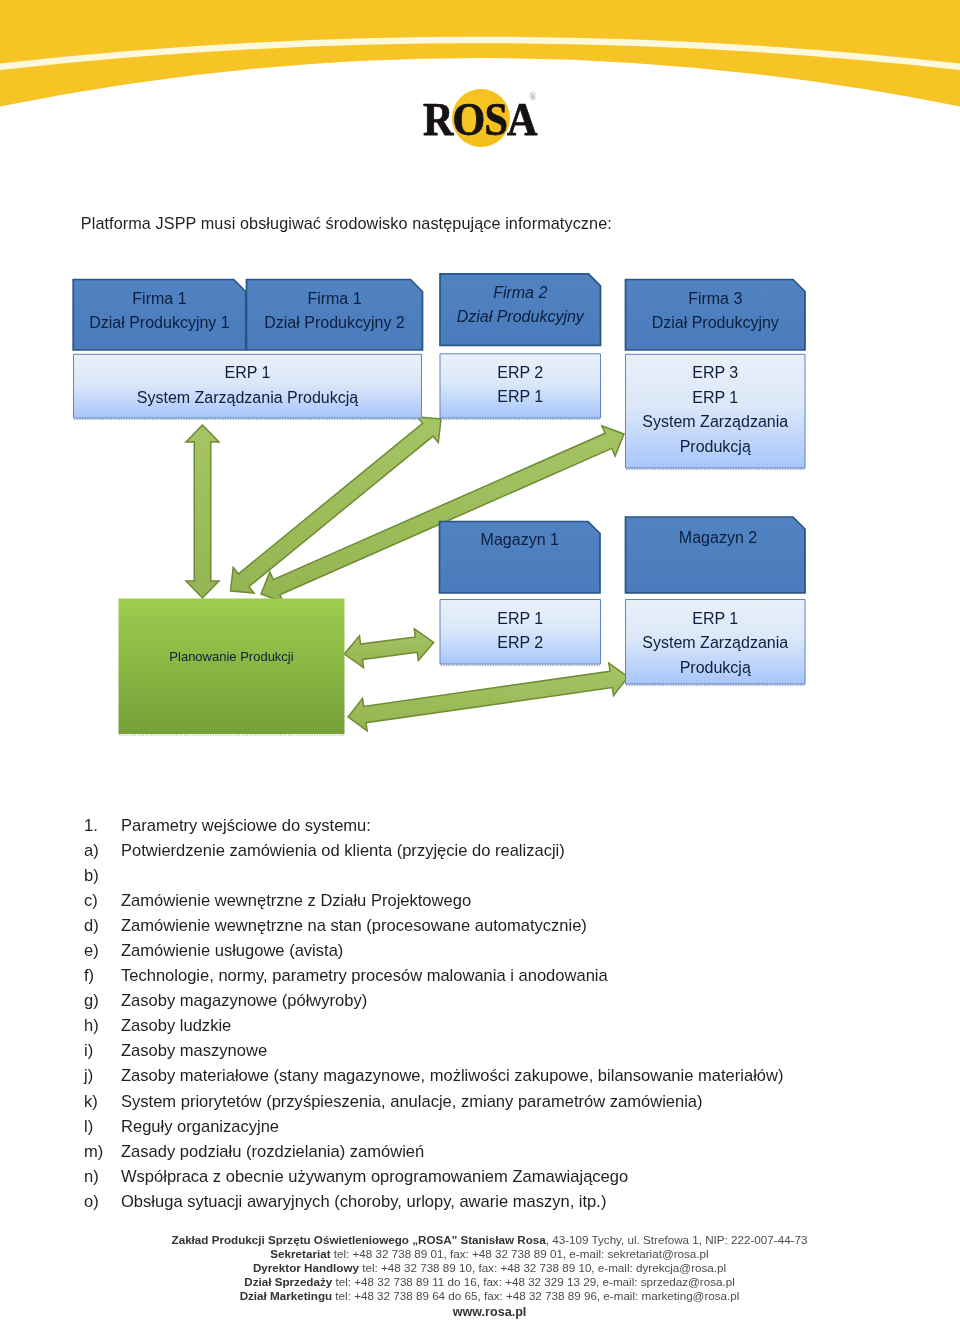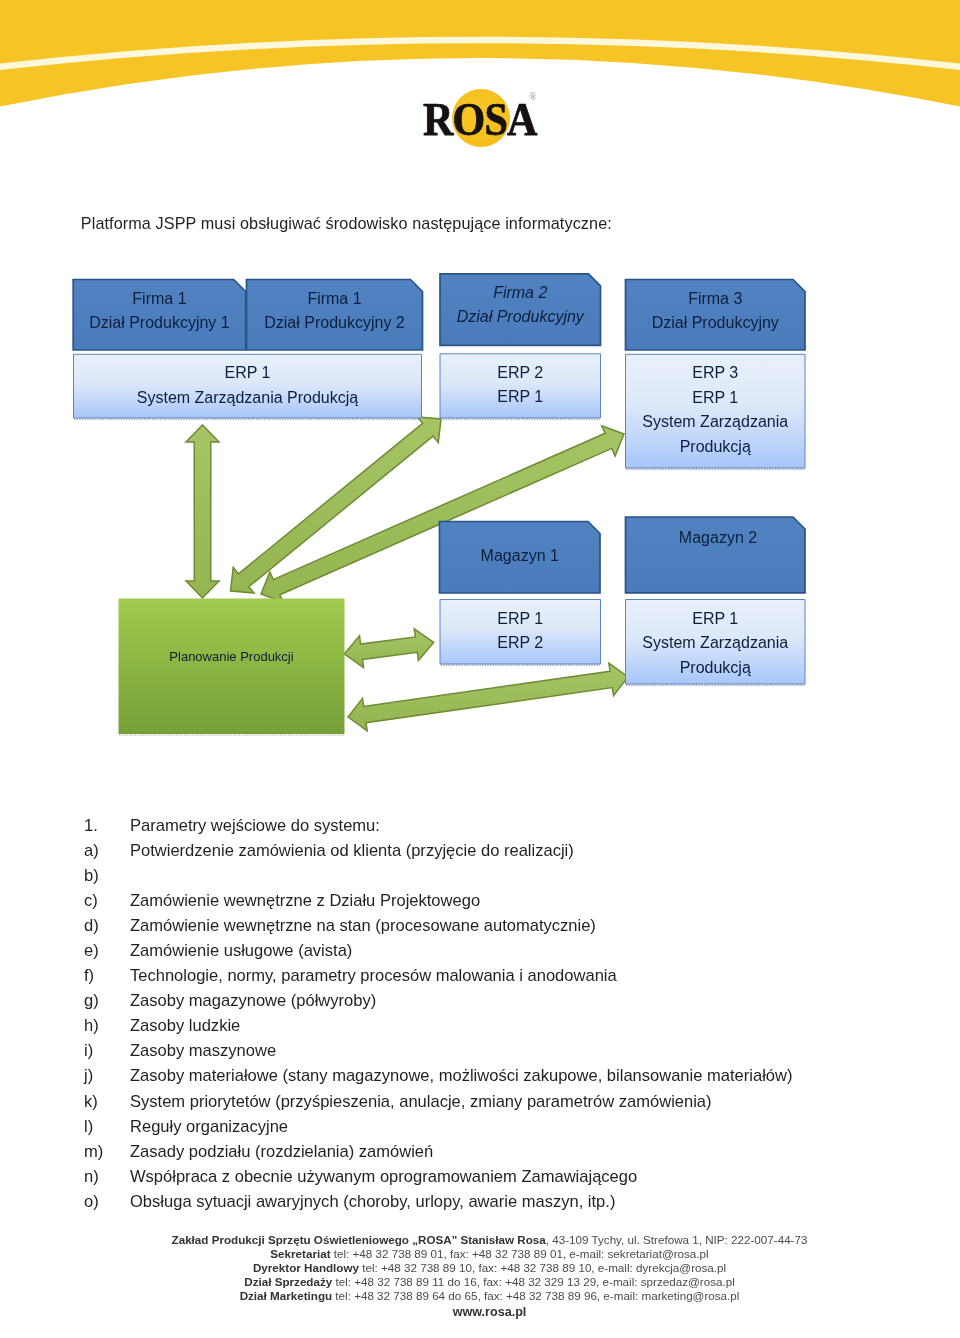--- a/index.html
+++ b/index.html
@@ -25,21 +25,21 @@
   
   #diagram{position:absolute;left:0;top:262px;width:960px;height:490px;}
   #diagram svg{position:absolute;left:0;top:0;}
   .dlabel{position:absolute;text-align:center;color:#0d1f3c;font-size:16px;line-height:24.5px;
           white-space:nowrap;}
 
   
   #list{position:absolute;left:84px;top:816px;width:820px;}
   .li{position:relative;height:25.05px;font-size:16.55px;color:#231f20;white-space:nowrap;}
   .li .mk{position:absolute;left:0;top:0;width:30px;text-align:left;}
-  .li .tx{position:absolute;left:46px;top:0;}
+  .li .tx{position:absolute;left:37px;top:0;}
 
   
   #footer{position:absolute;left:9.5px;top:1232.5px;width:960px;text-align:center;color:#4a4a4a;}
   .fline{font-size:11.65px;line-height:14.05px;white-space:nowrap;}
   .fline b{font-weight:bold;color:#333;}
   .fline.www{font-size:12.6px;font-weight:bold;padding-top:2.2px;color:#333;}
 </style>
 </head>
 <body>
 
@@ -129,21 +129,21 @@
         <div class="dlabel" style="left: 440px; top: 98.8px; width: 160.5px;">
           <div>ERP 2</div>
           <div>ERP 1</div>
         </div>
         <div class="dlabel" style="left: 625.5px; top: 99.3px; width: 179.5px;">
           <div>ERP 3</div>
           <div>ERP 1</div>
           <div>System Zarządzania</div>
           <div>Produkcją</div>
         </div>
-        <div class="dlabel" style="left: 439.5px; top: 282px; width: 160.5px;">
+        <div class="dlabel" style="left: 439.5px; top: 266px; width: 160.5px;">
           <div>Magazyn 1</div>
         </div>
         <div class="dlabel" style="left: 625.5px; top: 263.5px; width: 185px;">
           <div>Magazyn 2</div>
         </div>
         <div class="dlabel" style="left: 440px; top: 344.5px; width: 160.5px;">
           <div>ERP 1</div>
           <div>ERP 2</div>
         </div>
         <div class="dlabel" style="left: 625.5px; top: 344.5px; width: 179.5px;">

